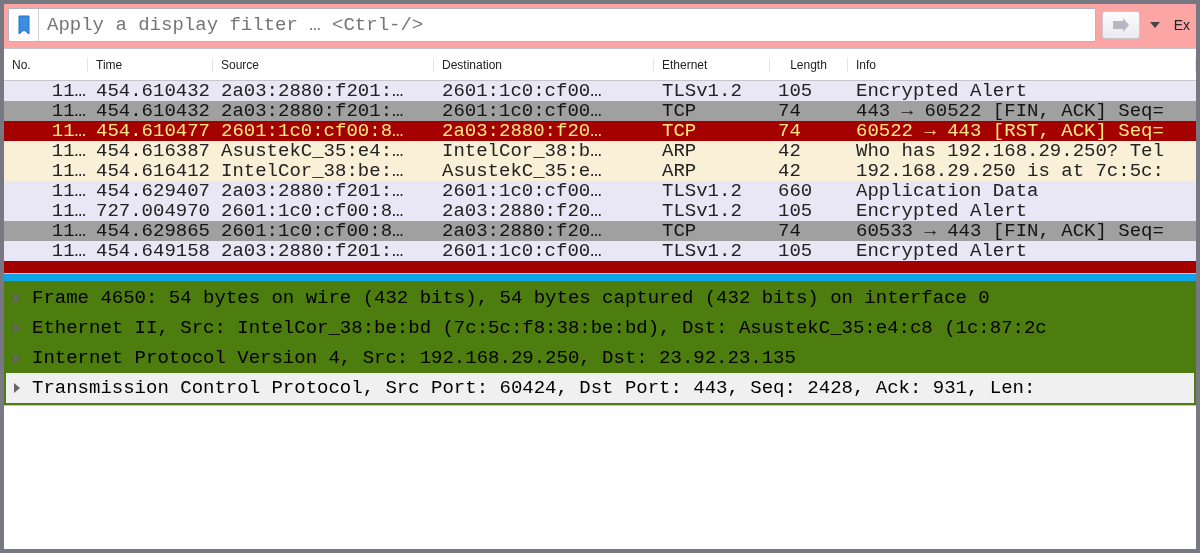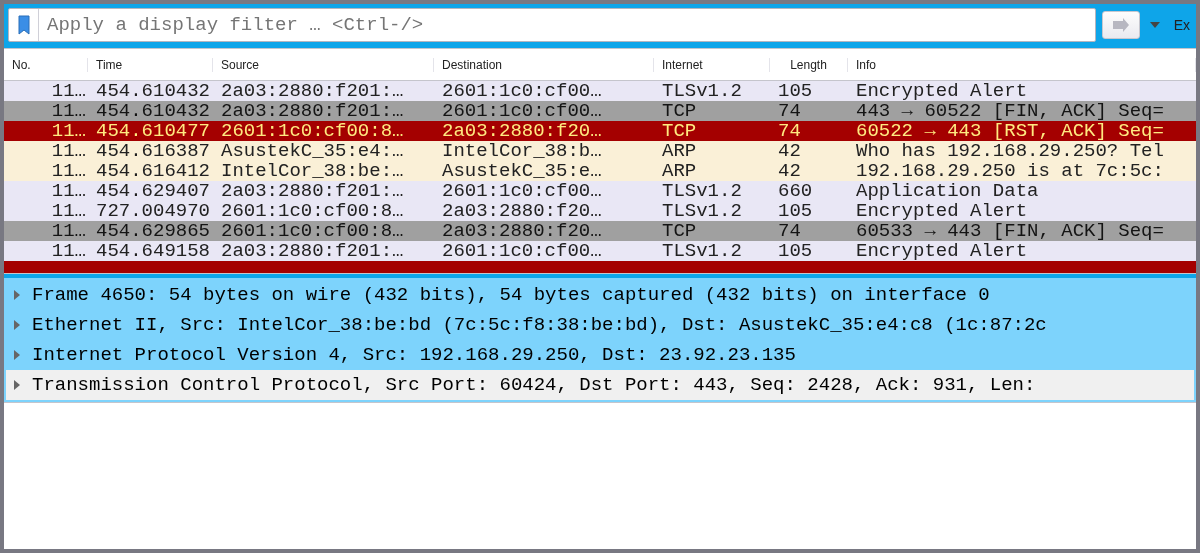--- a/index.html
+++ b/index.html
@@ -19,21 +19,21 @@
     flex-direction: column;
     overflow: hidden;
   }
   
   .toolbar {
     display: flex;
     align-items: center;
     gap: 6px;
     padding: 4px 4px 6px 4px;
     border-bottom: 1px solid #c5c5cc;
-    background: #0ea5e9;
+    background: #fca5a5;
   }
   .filter-wrap {
     flex: 1 1 auto;
     display: flex;
     align-items: center;
     border: 1px solid #b5b5bf;
     border-radius: 2px;
     background: #fff;
     height: 34px;
     overflow: hidden;
@@ -139,22 +139,22 @@
   }
   .partial-red > div { padding: 0 8px; overflow: hidden; }
 
   
   .details {
     flex: 0 0 auto;
     padding: 2px 2px 2px 2px;
     font-family: "Consolas","Courier New",monospace;
     font-size: 19px;
     line-height: 30px;
-    background: #7dd3fc;
-    border-top: 4px solid #0ea5e9;
+    background: #4d7c0f;
+    border-top: 7px solid #0ea5e9;
     text-align: center;
   }
   .tree-line {
     display: flex;
     align-items: center;
     gap: 8px;
     padding-left: 4px;
     white-space: nowrap;
     overflow: hidden;
   }
@@ -199,21 +199,21 @@
     </div>
     <span class="expr-label">Ex</span>
   </div>
 
   <div class="list">
     <div class="hdr">
       <div>No.</div>
       <div>Time</div>
       <div>Source</div>
       <div>Destination</div>
-      <div>Internet</div>
+      <div>Ethernet</div>
       <div class="len">Length</div>
       <div>Info</div>
     </div>
     <div class="rows">
       <div class="row c-lav">
           <div class="no">11…</div>
           <div>454.610432</div>
           <div>2a03:2880:f201:…</div>
           <div>2601:1c0:cf00…</div>
           <div>TLSv1.2</div>

